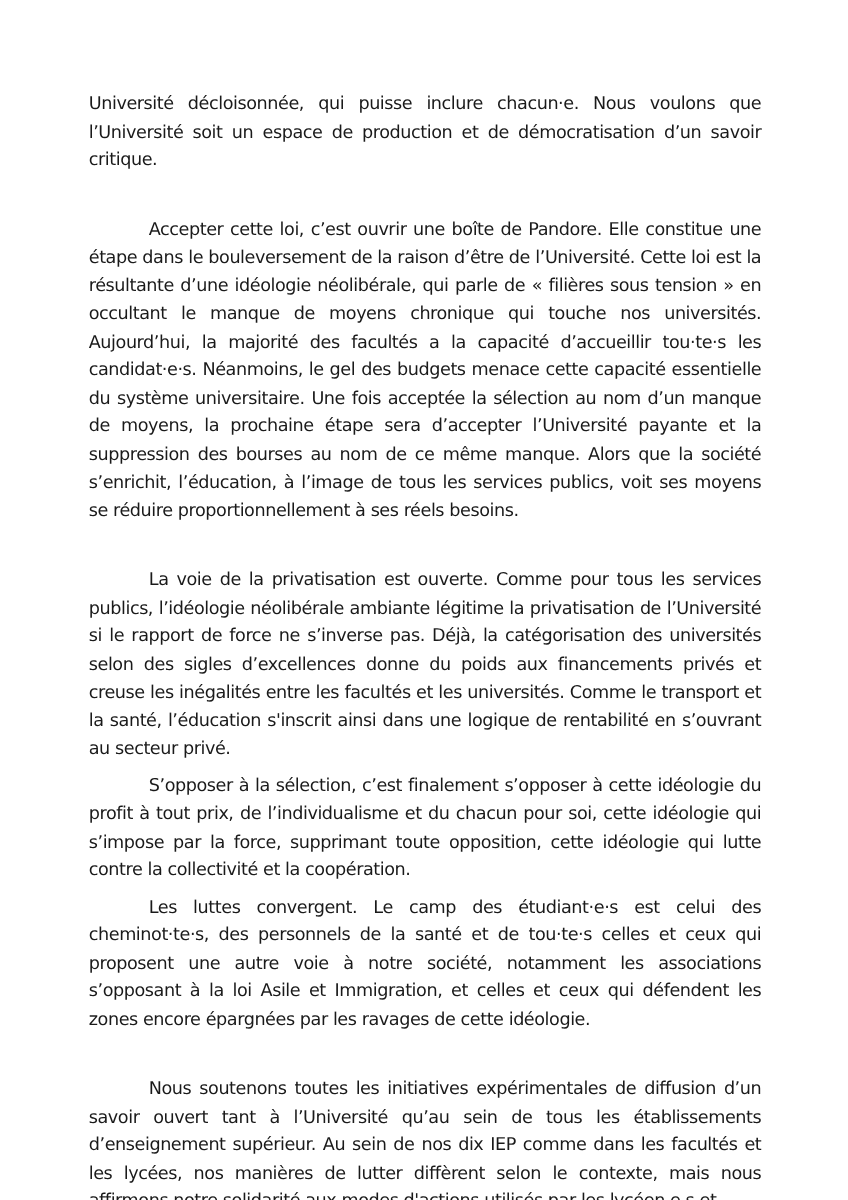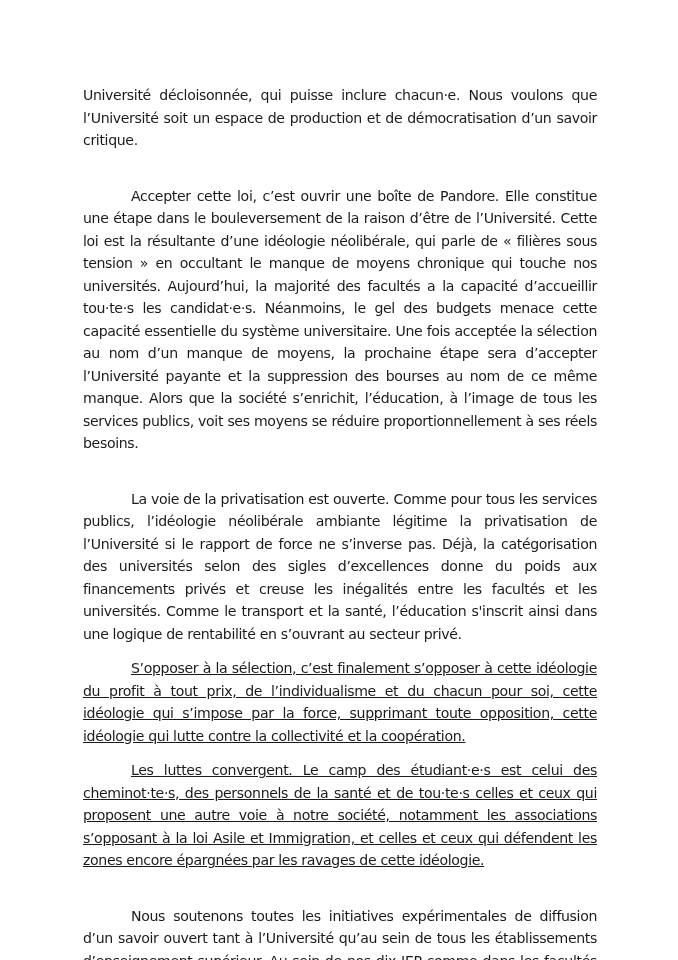--- a/index.html
+++ b/index.html
@@ -6,24 +6,24 @@
     body {
       width: 678px; height: 960px; overflow: hidden; position: relative;
       font-family: "DejaVu Sans", sans-serif;
       color: #1a1a1a;
     }
     .page {
       position: absolute; left: 71px; top: 72px; width: 538px;
       font-size: 14.1px; line-height: 22.5px; letter-spacing: -0.35px;
       text-align: justify;
     }
-    .page p { margin: 12px; }
+    .page p { margin: 0; }
     .indent { text-indent: 48px; }
     .gap-large { margin-top: 33px !important; }
-    .gap-small { margin-top: 7px !important; text-decoration: underline; }
+    .gap-small { margin-top: 7px !important; }
   </style>
 </head>
 <body>
 
 <div class="page">
   <p>Université décloisonnée, qui puisse inclure chacun·e. Nous voulons que l’Université soit un espace de production et de démocratisation d’un savoir critique.</p>
   <p class="indent gap-large">Accepter cette loi, c’est ouvrir une boîte de Pandore. Elle constitue une étape dans le bouleversement de la raison d’être de l’Université. Cette loi est la résultante d’une idéologie néolibérale, qui parle de « filières sous tension » en occultant le manque de moyens chronique qui touche nos universités. Aujourd’hui, la majorité des facultés a la capacité d’accueillir tou·te·s les candidat·e·s. Néanmoins, le gel des budgets menace cette capacité essentielle du système universitaire. Une fois acceptée la sélection au nom d’un manque de moyens, la prochaine étape sera d’accepter l’Université payante et la suppression des bourses au nom de ce même manque. Alors que la société s’enrichit, l’éducation, à l’image de tous les services publics, voit ses moyens se réduire proportionnellement à ses réels besoins.</p>
   <p class="indent gap-large">La voie de la privatisation est ouverte. Comme pour tous les services publics, l’idéologie néolibérale ambiante légitime la privatisation de l’Université si le rapport de force ne s’inverse pas. Déjà, la catégorisation des universités selon des sigles d’excellences donne du poids aux financements privés et creuse les inégalités entre les facultés et les universités. Comme le transport et la santé, l’éducation s'inscrit ainsi dans une logique de rentabilité en s’ouvrant au secteur privé.</p>
   <p class="indent gap-small">S’opposer à la sélection, c’est finalement s’opposer à cette idéologie du profit à tout prix, de l’individualisme et du chacun pour soi, cette idéologie qui s’impose par la force, supprimant toute opposition, cette idéologie qui lutte contre la collectivité et la coopération.</p>
   <p class="indent gap-small">Les luttes convergent. Le camp des étudiant·e·s est celui des cheminot·te·s, des personnels de la santé et de tou·te·s celles et ceux qui proposent une autre voie à notre société, notamment les associations s’opposant à la loi Asile et Immigration, et celles et ceux qui défendent les zones encore épargnées par les ravages de cette idéologie.</p>

